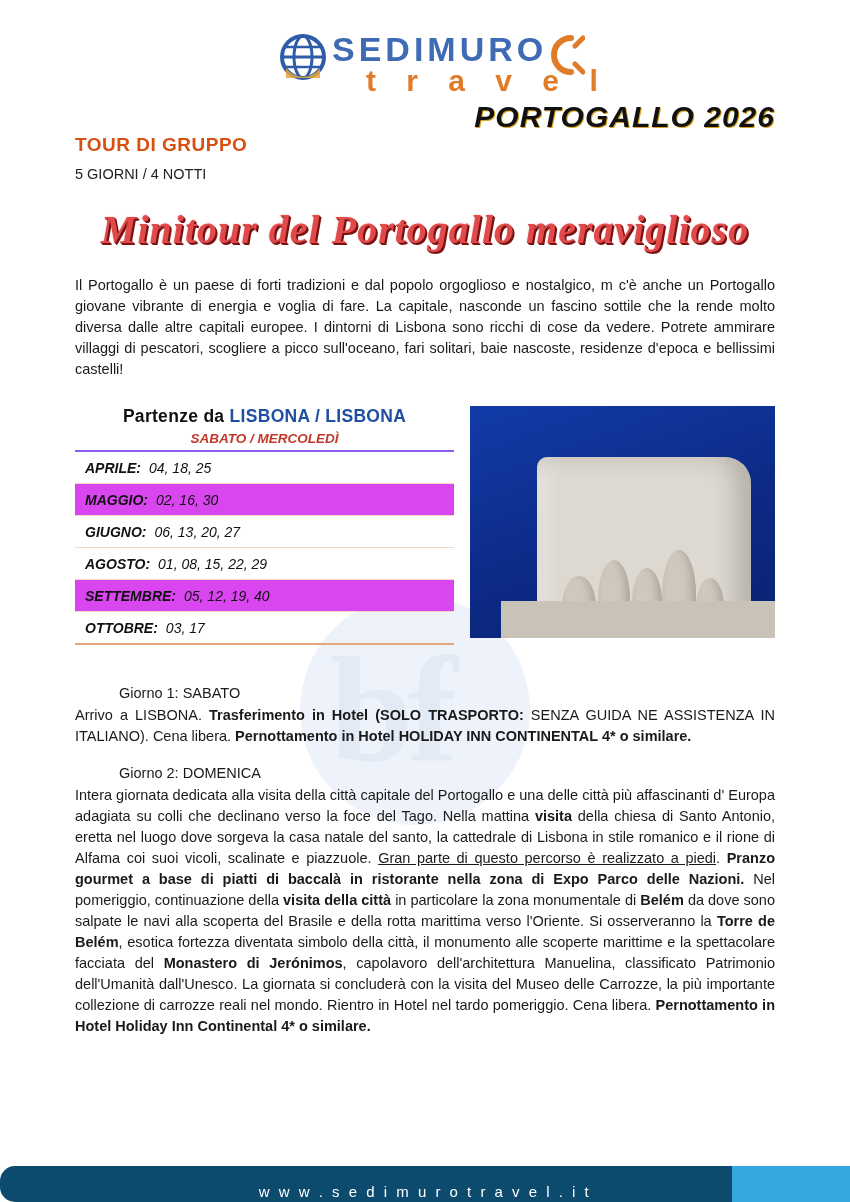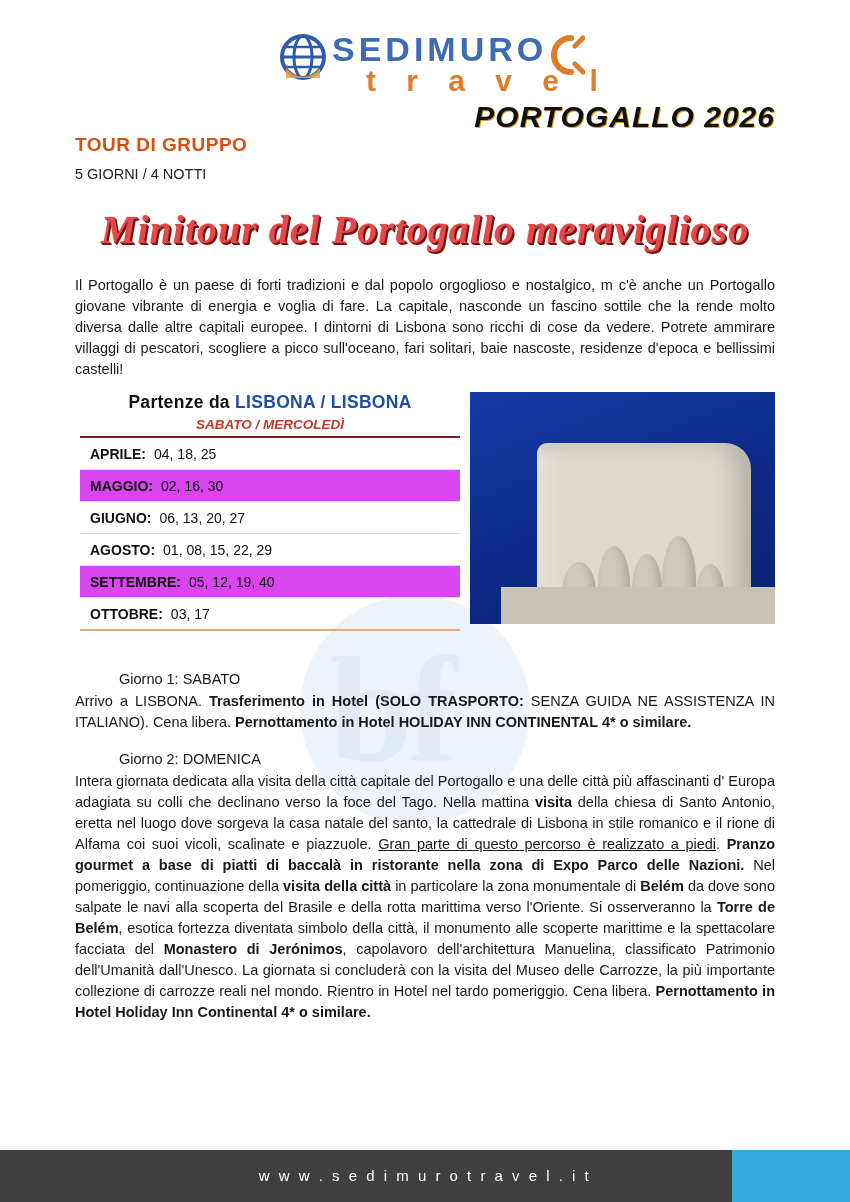--- a/index.html
+++ b/index.html
@@ -148,23 +148,23 @@
   .intro {
     margin-top: 22px;
     font-size: 14.5px;
     line-height: 1.45;
     text-align: justify;
     color: #1a1a1a;
   }
 
   
   .mid-block {
-    margin-top: 12px;
+    margin-top: 26px;
     display: flex;
-    gap: 10px;
+    gap: 16px;
     align-items: flex-start;
     justify-content: flex-end;
   }
   .departures {
     width: 380px;
   }
   .dep-title {
     text-align: center;
     font-size: 17.5px;
     font-weight: bold;
@@ -177,22 +177,23 @@
   .dep-sub {
     text-align: center;
     font-style: italic;
     font-weight: bold;
     font-size: 13.5px;
     color: #c0392b;
     margin-top: 4px;
     margin-bottom: 4px;
   }
   .dep-table {
-    border-top: 2px solid #7f1d1d;
+    border-top: 2px solid #8b5cf6;
     border-bottom: 2px solid #e4a87f;
+    font-style: italic;
   }
   .dep-row {
     display: flex;
     align-items: center;
     height: 31px;
     padding-left: 10px;
     font-size: 14px;
     border-bottom: 1px solid #f1d7c4;
   }
   .dep-row:last-child { border-bottom: none; }
@@ -258,23 +259,24 @@
   .day-body { margin-bottom: 16px; }
   .b { font-weight: bold; }
   .u { text-decoration: underline; }
 
   
   .footer {
     position: absolute;
     left: 0;
     bottom: 0;
     width: 850px;
-    height: 52px;
-    background: #404040;
+    height: 36px;
+    background: #0c4a6e;
     z-index: 3;
+    border-radius: 15px;
   }
   .footer .bar-light {
     position: absolute;
     right: 0;
     top: 0;
     width: 118px;
     height: 52px;
     background: #35a8e0;
   }
   .footer .url {

